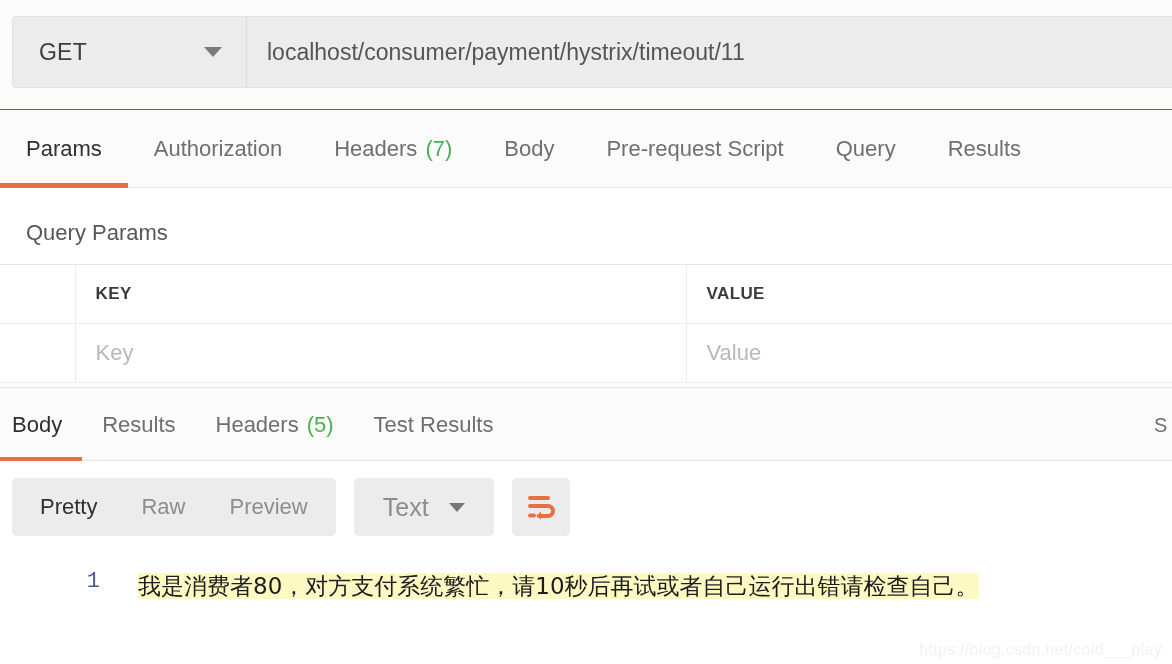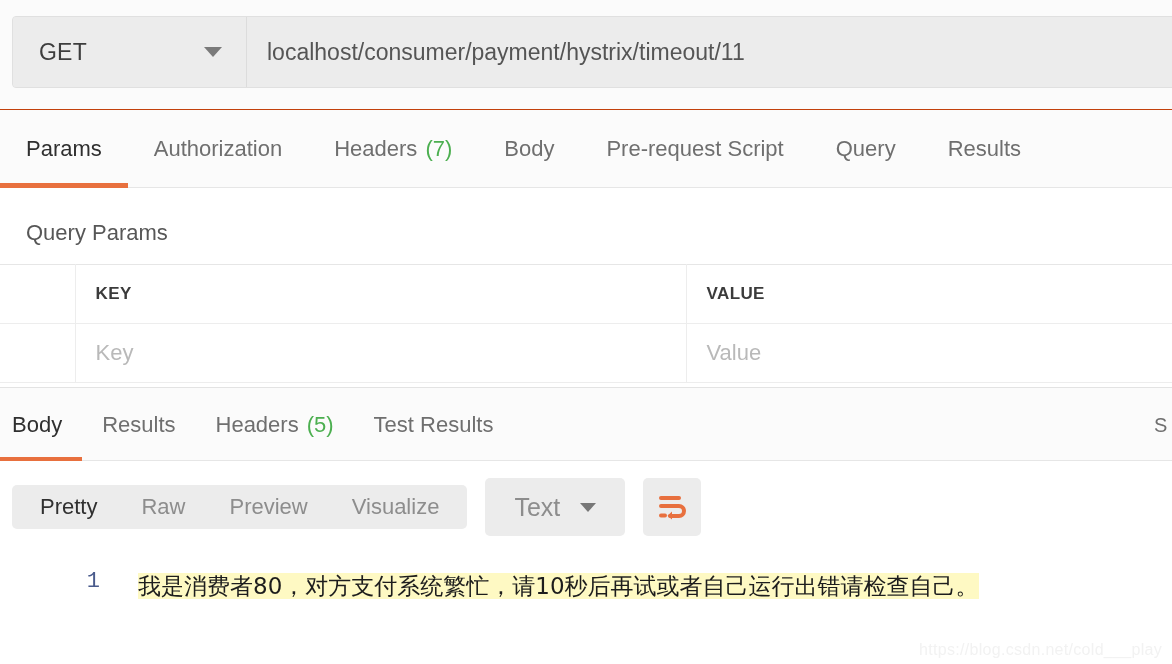--- a/index.html
+++ b/index.html
@@ -177,21 +177,21 @@
     display: flex;
     align-items: center;
     padding-left: 12px;
     gap: 18px;
   }
   .seg-group {
     display: flex;
     align-items: center;
     background: #ececec;
     border-radius: 5px;
-    height: 44px;
+    height: 58px;
     padding: 0 6px;
   }
   .seg {
     padding: 0 22px;
     height: 58px;
     display: flex;
     align-items: center;
     font-size: 22px;
     color: #8d8d8d;
     cursor: pointer;
@@ -352,23 +352,20 @@
   <div class="seg-group">
     <div class="seg active">
       <span>Pretty</span>
     </div>
     <div class="seg">
       <span>Raw</span>
     </div>
     <div class="seg">
       <span>Preview</span>
     </div>
-    <div class="seg">
-      <span>Visualize</span>
-    </div>
   </div>
 
   <div class="fmt-group">
     <span class="fmt-label">Text</span>
     <span class="fmt-caret"></span>
   </div>
 
   <div class="wrap-btn">
     <svg width="30" height="26" viewBox="0 0 30 26">
       <rect x="2" y="2" width="22" height="4" rx="2" fill="#e8703e"></rect>

